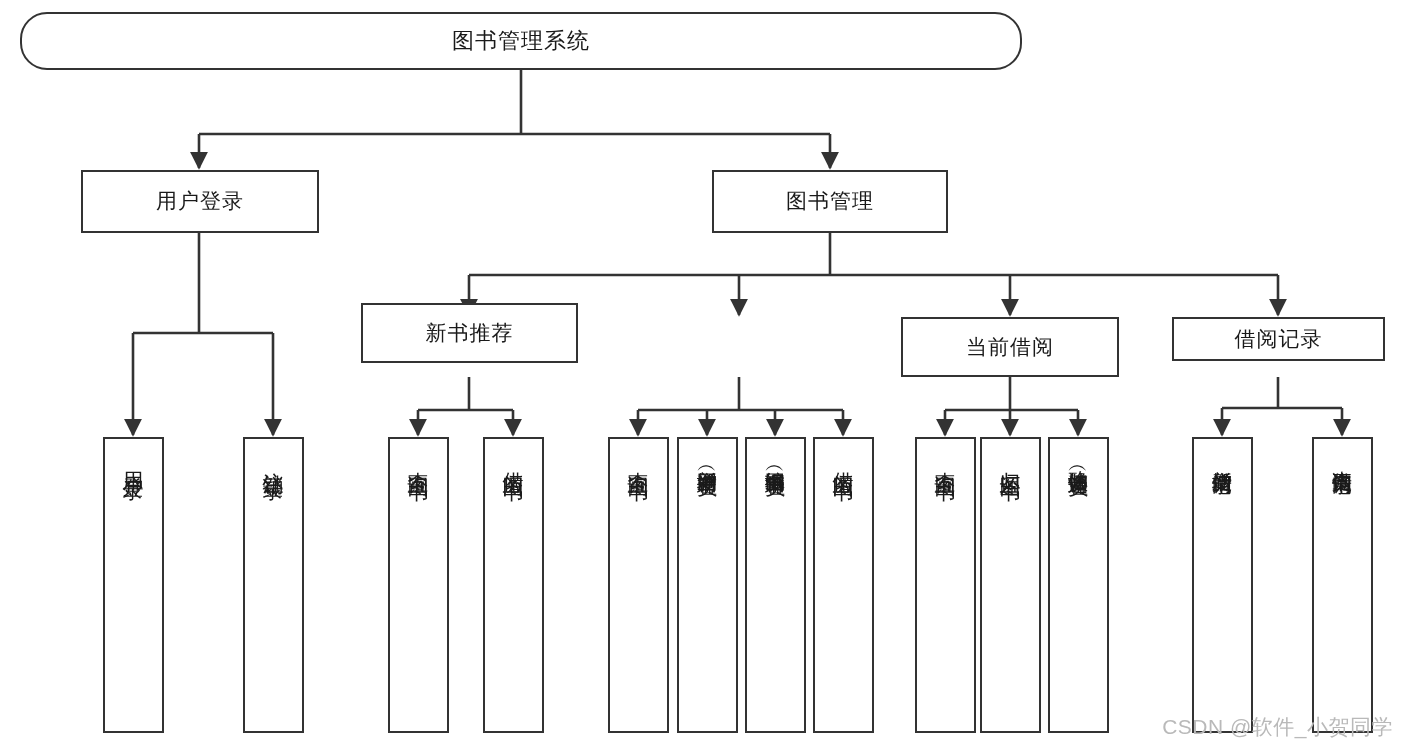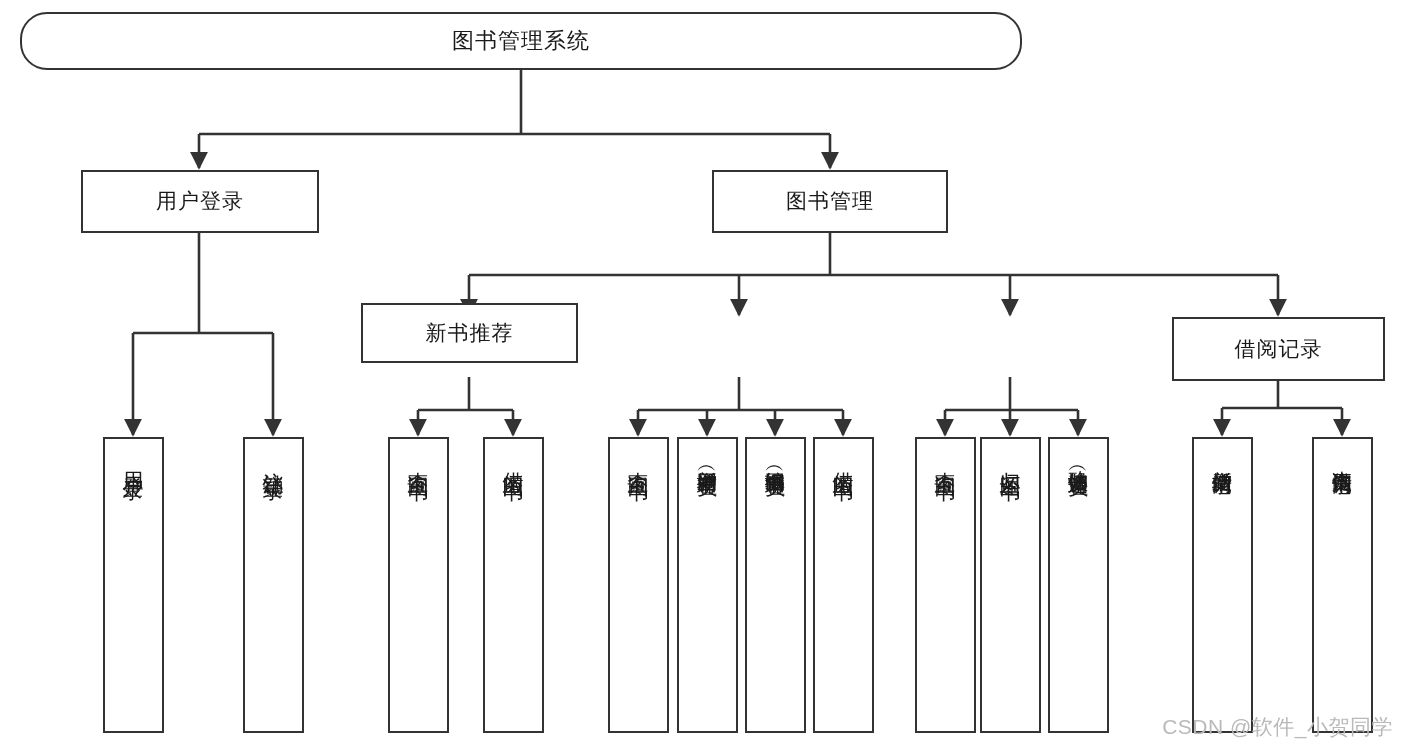--- a/index.html
+++ b/index.html
@@ -144,22 +144,25 @@
 
   <div class="node horiz" style="left:712px; top:170px; width:236px; height:63px;">
     <span class="node-label">图书管理</span>
   </div>
 
   <div class="node horiz" style="left:361px; top:303px; width:217px; height:60px;">
     <span class="node-label">新书推荐</span>
   </div>
 
 
-
-  <div class="node horiz" style="left:1172px; top:317px; width:213px; height:64px;">
+  <div class="node horiz" style="left:901px; top:317px; width:218px; height:60px;">
+    <span class="node-label">当前借阅</span>
+  </div>
+
+  <div class="node horiz" style="left:1172px; top:317px; width:213px; height:44px;">
     <span class="node-label">借阅记录</span>
   </div>
 
   <div class="node vert" style="left:103px; top:437px; width:61px; height:296px;">
     <span class="node-label">用户登录</span>
   </div>
 
   <div class="node vert" style="left:243px; top:437px; width:61px; height:296px;">
     <span class="node-label">注销登录</span>
   </div>

